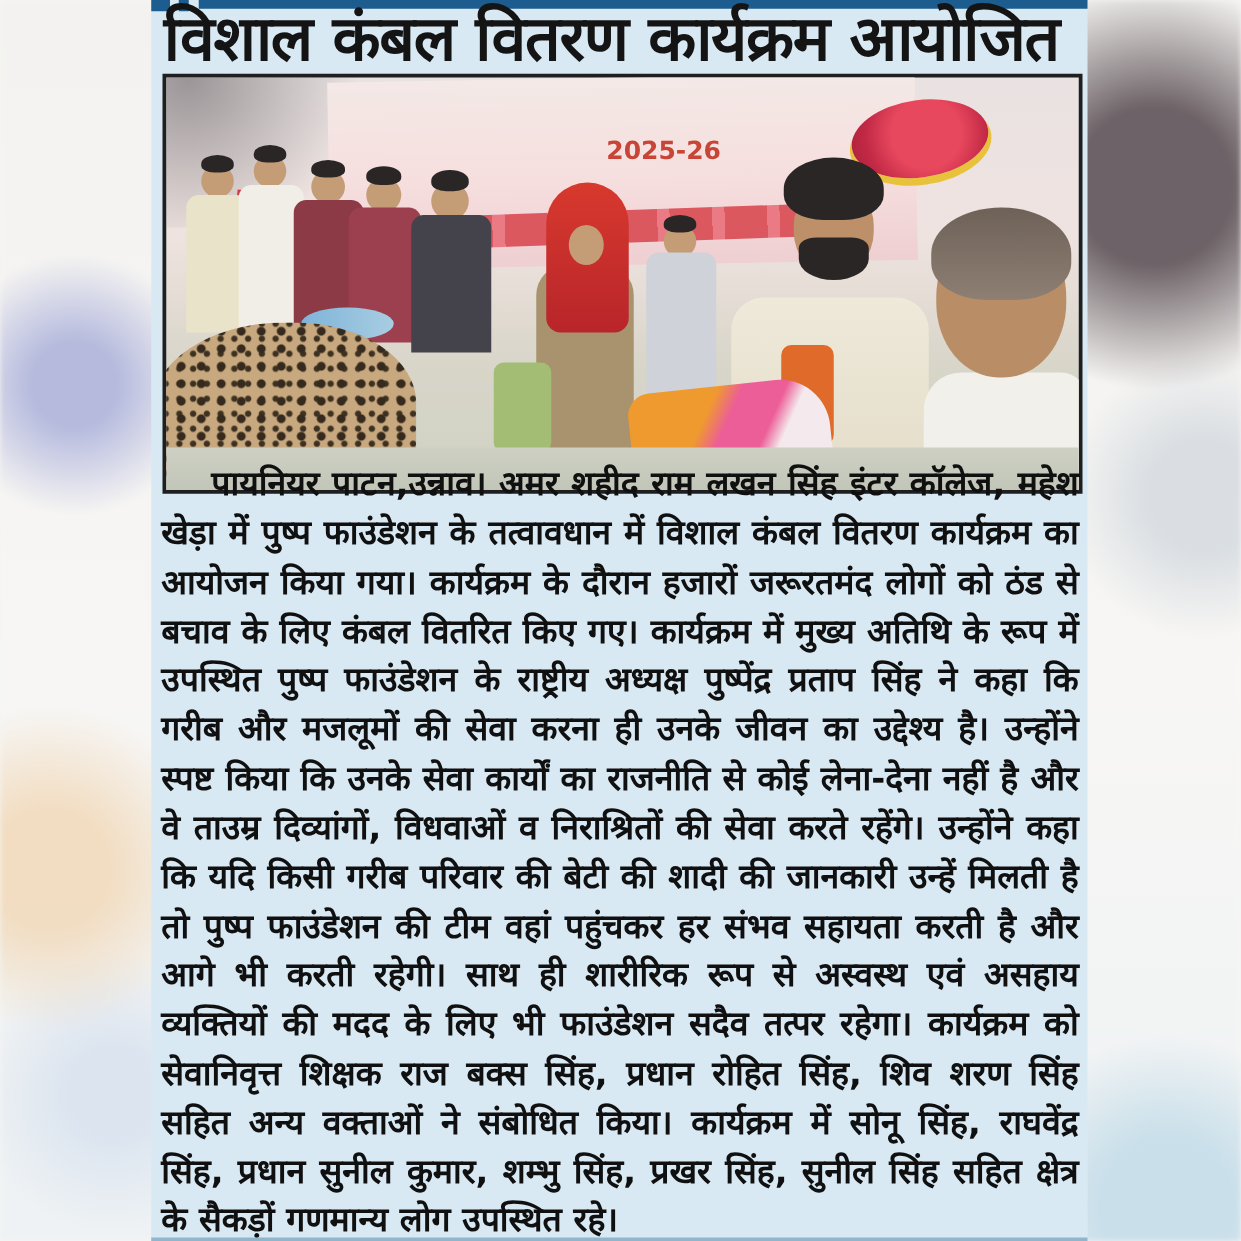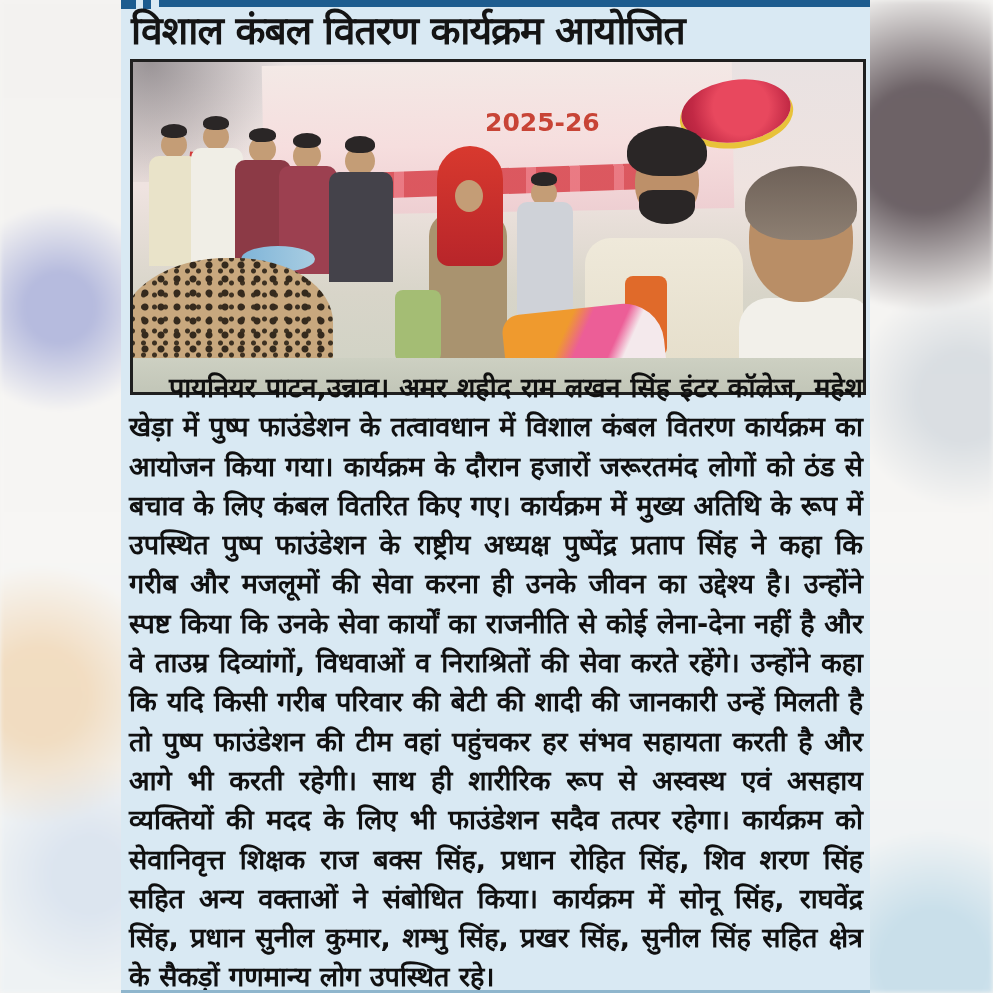--- a/index.html
+++ b/index.html
@@ -18,33 +18,33 @@
       linear-gradient(180deg,#f3f2f0 0%,#f7f6f4 55%,#eef2f4 100%);
     filter:blur(2px);}
 
   
   .clipping{position:absolute;left:121px;top:0;width:749px;height:993px;background:#d9e9f3;}
   .top-bar-fragment{position:absolute;left:0;top:0;width:15px;height:9px;background:#1d5c8f;}
   .top-bar-fragment2{position:absolute;left:22px;top:0;width:8px;height:9px;background:#1d5c8f;}
   .top-bar{position:absolute;left:38px;top:0;width:711px;height:7px;background:#1d5c8f;}
   .bottom-line{position:absolute;left:0;bottom:0;width:749px;height:3px;background:#8fb6cd;}
 
-  .headline{position:absolute;left:10px;top:7px;width:734px;font-size:39px;line-height:48px;
+  .headline{position:absolute;left:10px;top:7px;width:734px;font-size:50px;line-height:48px;
     font-weight:bold;color:#141414;white-space:nowrap;letter-spacing:-1px;}
 
   
   .photo{position:absolute;left:9px;top:59px;width:730px;height:330px;border:3px solid #1f1f1f;
     background:linear-gradient(180deg,#e9e2e2 0%,#efe3e0 38%,#d8d5c9 70%,#cfd2c4 100%);overflow:hidden;}
   .photo .shade-tl{position:absolute;left:0;top:0;width:170px;height:120px;
     background:radial-gradient(circle at 10% 0%,rgba(90,85,90,.55),rgba(90,85,90,0) 70%);}
   .banner{position:absolute;left:130px;top:0;width:470px;height:150px;
     background:linear-gradient(180deg,#f3e9e6 0%,#f6dede 55%,#eecfd2 100%);transform:rotate(-1deg);}
   .banner-title{position:absolute;left:300px;top:4px;font-size:34px;font-weight:bold;color:#c43a2e;
     text-shadow:0 0 2px rgba(196,58,46,.5);filter:blur(.6px);white-space:nowrap;}
-  .banner-year{position:absolute;left:352px;top:46px;font-size:25px;font-weight:bold;color:#c84436;filter:blur(.6px);}
+  .banner-year{position:absolute;left:352px;top:46px;font-size:20px;font-weight:bold;color:#c84436;filter:blur(.6px);}
   .rose-graphic{position:absolute;left:548px;top:18px;width:110px;height:62px;border-radius:50%;
     background:radial-gradient(circle at 55% 45%,#e8485e 0 40%,#c22945 70%,#a81f38 100%);box-shadow:0 4px 0 2px #e8c23a;transform:rotate(-8deg);}
   .red-strip{position:absolute;left:95px;top:108px;width:440px;height:26px;
     background:repeating-linear-gradient(90deg,#d94a52 0 34px,#e9707a 34px 44px);transform:rotate(-2deg);opacity:.9;}
   .red-frame{position:absolute;left:52px;top:92px;width:52px;height:95px;
     background:linear-gradient(135deg,#d23c3c 0 45%,#b02a2e 100%);transform:rotate(6deg);}
 
   .person{position:absolute;}
   .head{position:absolute;border-radius:50%;background:#c49d76;}
   .hair{position:absolute;border-radius:50% 50% 40% 40%;background:#2a2626;}

